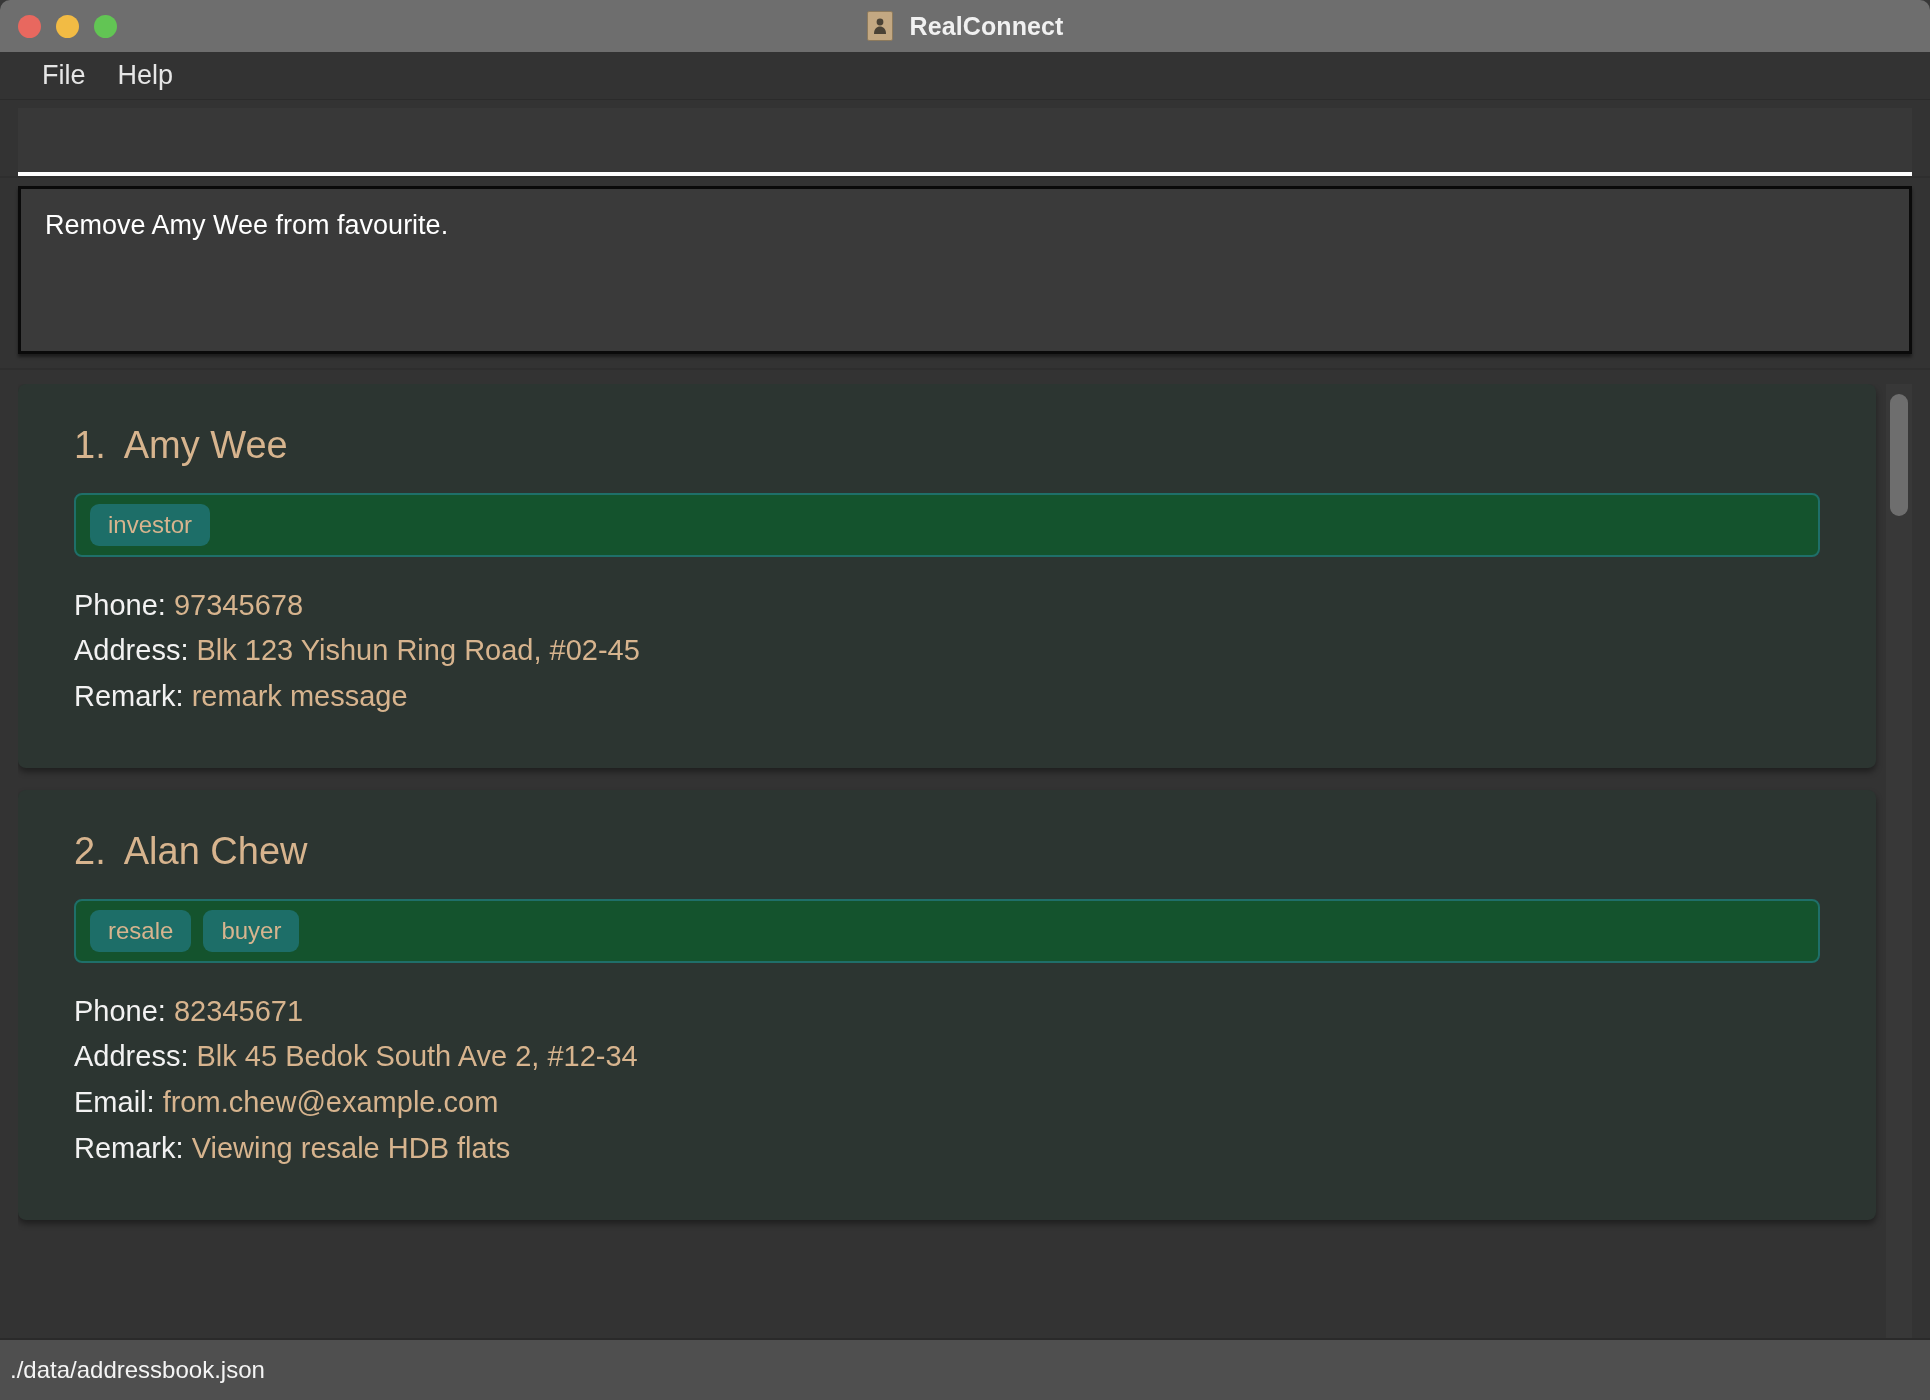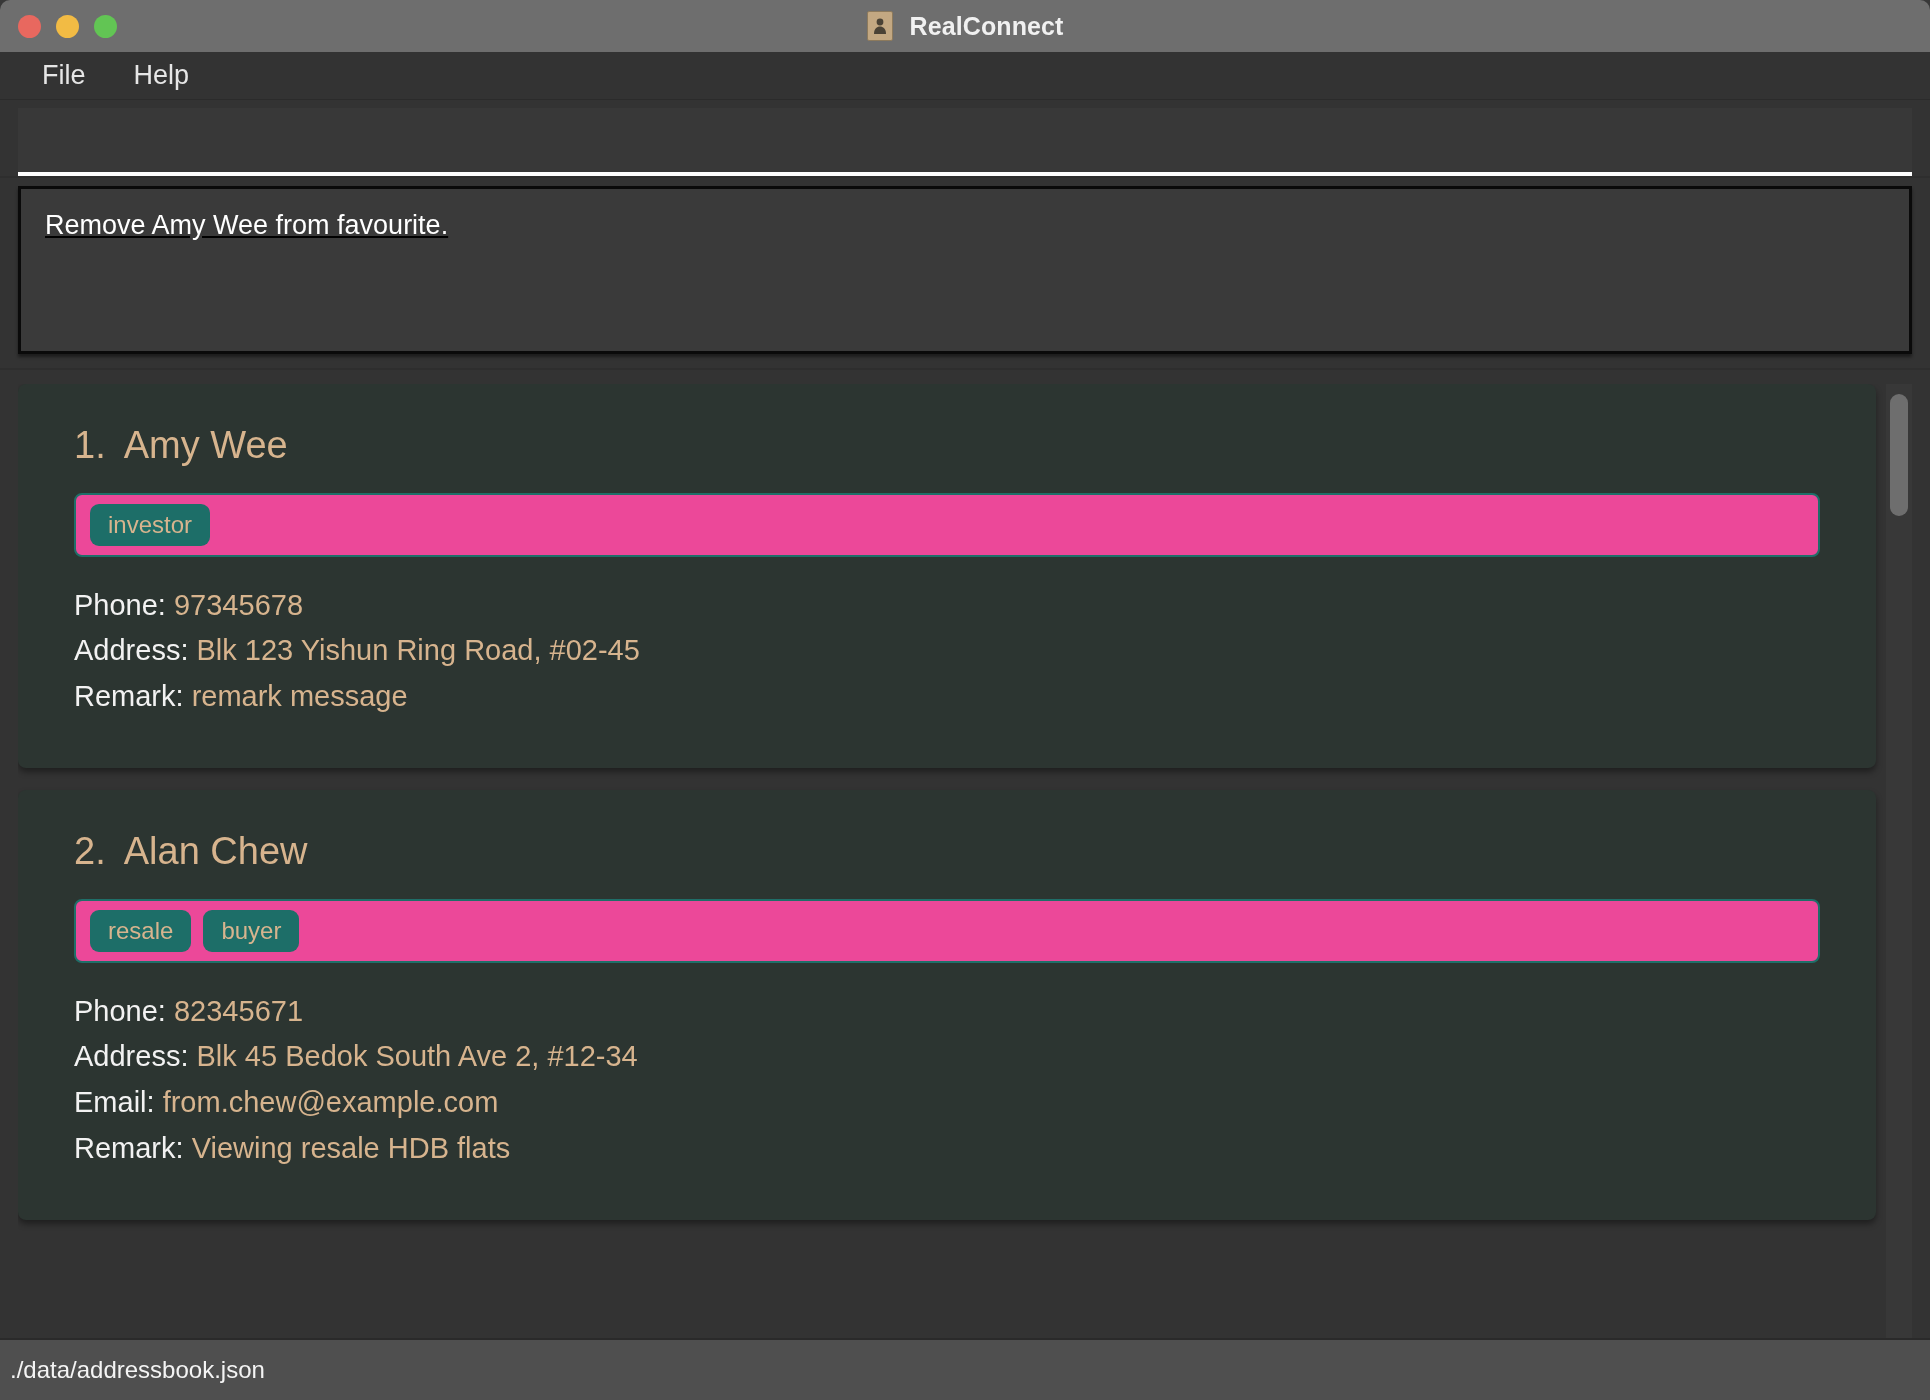--- a/index.html
+++ b/index.html
@@ -73,21 +73,21 @@
     letter-spacing: 0.1px;
   }
 
   
   .menubar {
     flex: 0 0 48px;
     background: #333333;
     display: flex;
     align-items: center;
     padding-left: 28px;
-    gap: 20px;
+    gap: 4px;
     border-bottom: 1px solid #2b2b2b;
   }
   .menu-item {
     color: #e6e6e6;
     font-size: 27px;
     padding: 3px 14px;
     line-height: 1;
   }
 
   
@@ -110,21 +110,20 @@
     padding-left: 22px;
     color: #ffffff;
     font-size: 26px;
   }
 
   
   .result-wrap {
     flex: 0 0 190px;
     background: #333333;
     padding: 8px 18px 14px 18px;
-    text-decoration: underline;
   }
   .result-box {
     width: 100%;
     height: 100%;
     background: #3a3a3a;
     border: 3px solid #0a0a0a;
     box-shadow: 0 3px 3px rgba(0,0,0,0.45);
     padding: 18px 24px;
     color: #ffffff;
     font-size: 27px;
@@ -163,21 +162,21 @@
     font-size: 38px;
     margin-bottom: 26px;
     display: flex;
     gap: 18px;
     align-items: baseline;
   }
   .card-index { color: #d7b48e; }
   .card-name  { color: #d7b48e; }
 
   .tag-bar {
-    background: #ec4899;
+    background: #14532d;
     border: 2px solid #1f6f69;
     border-radius: 8px;
     padding: 9px 14px;
     display: flex;
     gap: 12px;
     align-items: center;
     min-height: 60px;
     margin-bottom: 26px;
   }
   .tag {

